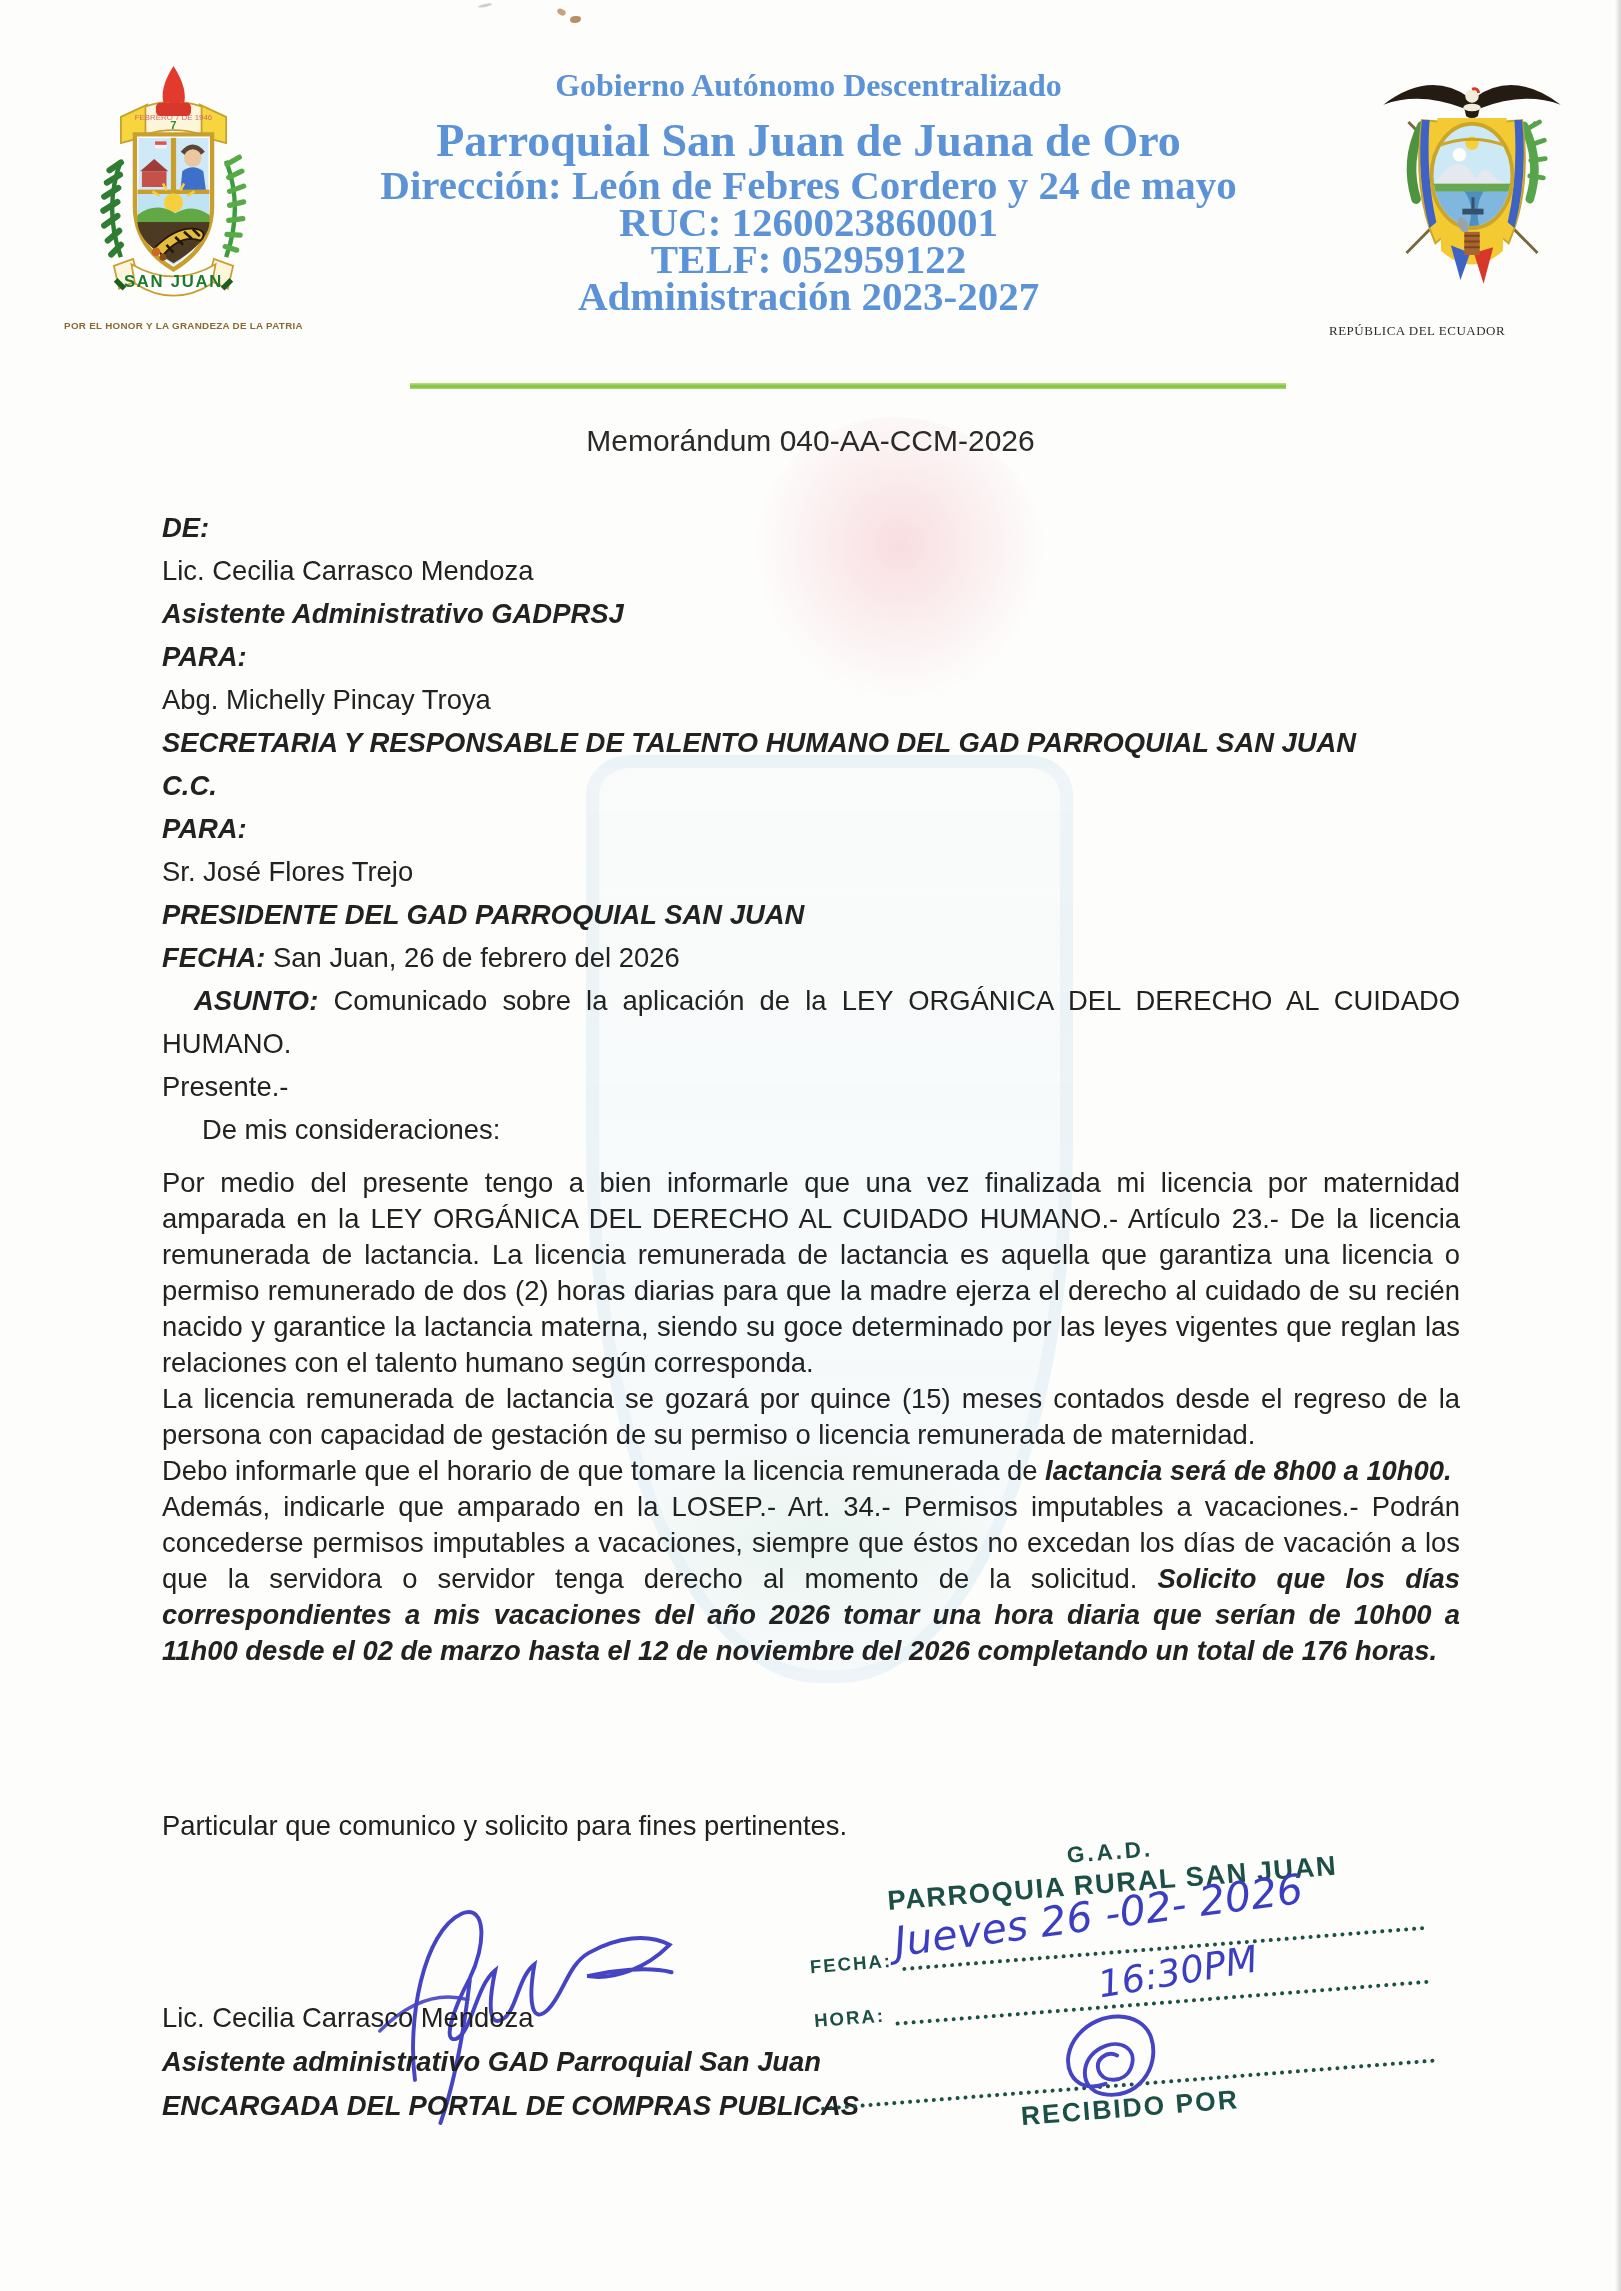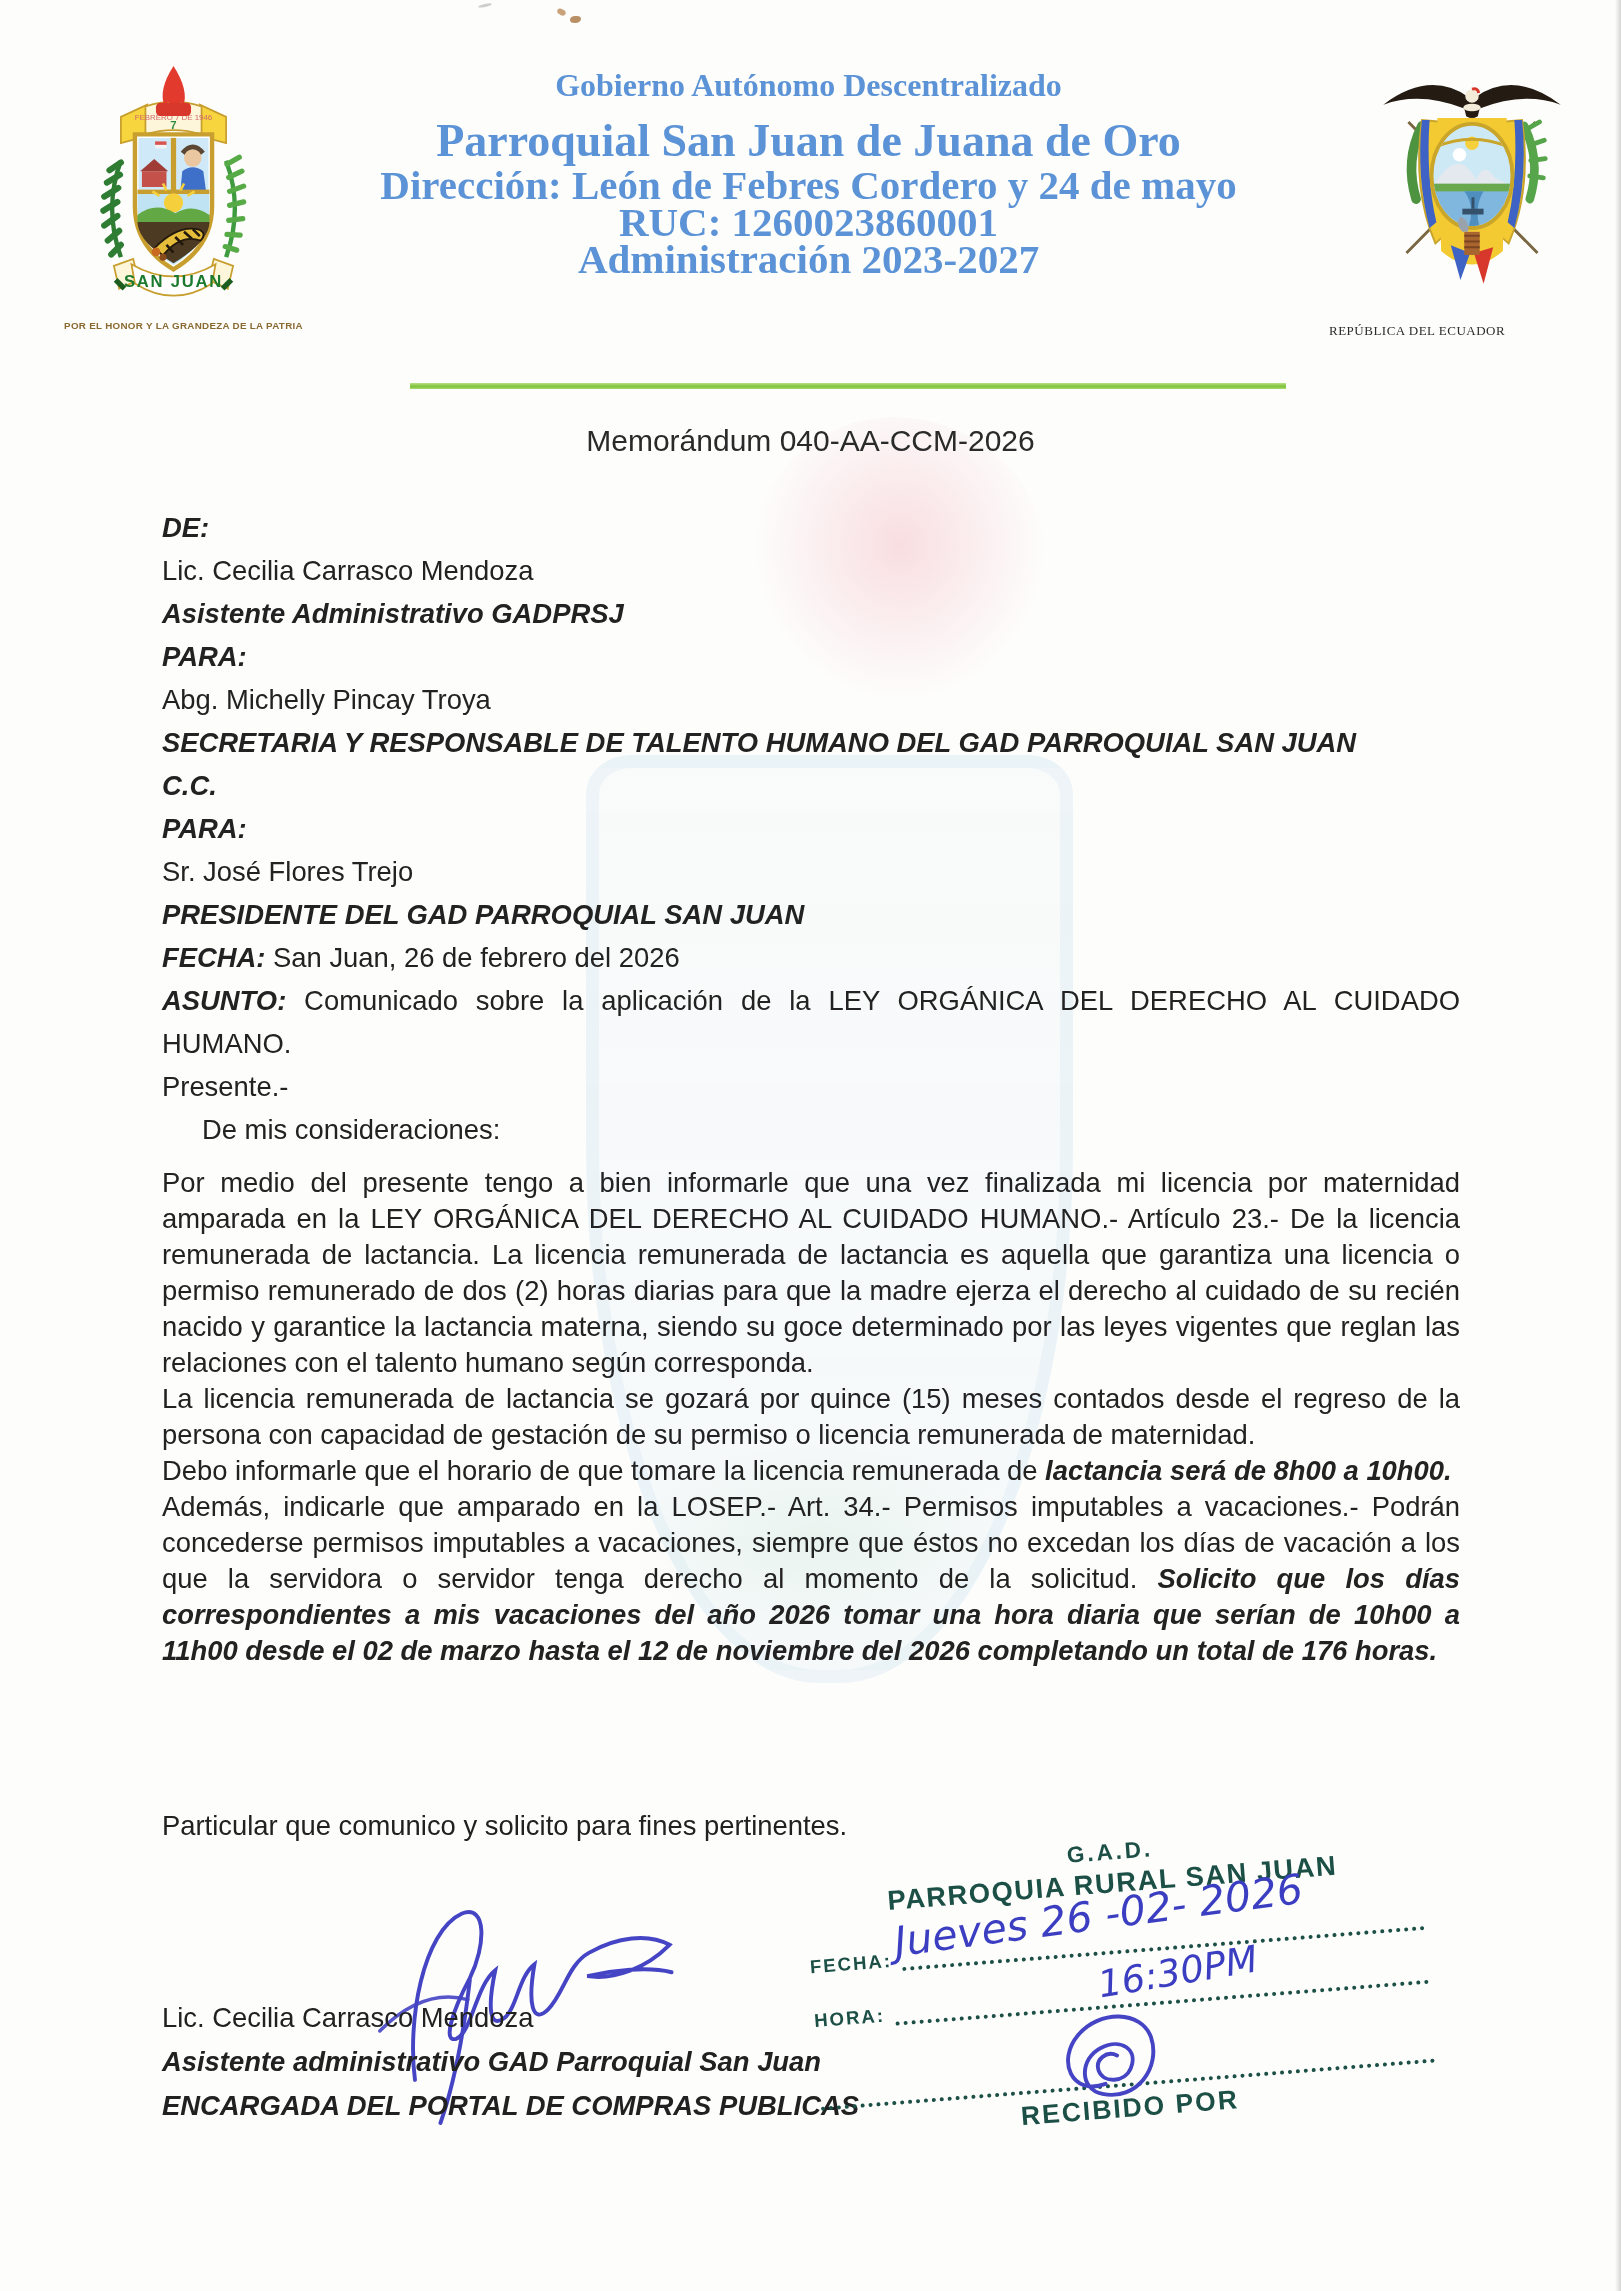--- a/index.html
+++ b/index.html
@@ -26,21 +26,21 @@
   .motto{left:61px;top:320px;width:245px;text-align:center;
     font-size:9.8px;font-weight:700;color:#8a6a30;letter-spacing:0.3px;}
   .rep-caption{left:1329px;top:323px;width:284px;
     font-family:"Liberation Serif",serif;font-size:13px;color:#2b2b2b;letter-spacing:0.5px;}
 
   
   .memo-title{left:0;top:423px;width:1621px;text-align:center;
     font-size:30px;line-height:35px;color:#2a2a2a;}
 
   .main{left:162px;top:506px;width:1298px;font-size:27.4px;line-height:43px;color:#222;}
-  .jl{text-align:justify;text-align-last:justify;}
+  .jl{text-align:justify;text-align-last:justify;margin-left:32px;}
   .salutation{margin-top:0;margin-left:40px;}
   .bodytext{margin-top:13.7px;line-height:36px;text-align:justify;}
   .bodytext p{margin:0;}
   .closing{left:162px;top:1808px;width:1298px;font-size:27.4px;line-height:36px;}
 
   
   .sig-block{left:162px;top:1996px;width:804px;font-size:27.4px;line-height:44px;}
   .sig-svg{left:321px;top:1884px;width:421px;height:245px;}
 
   
@@ -164,20 +164,21 @@
     <path d="M110 28 q6 -2 7 4" stroke="#d8372b" stroke-width="3" fill="none"></path>
     <ellipse cx="110" cy="47" rx="9" ry="4" fill="#f2ecd9"></ellipse>
   </svg>
   <div class="abs rep-caption">REPÚBLICA DEL ECUADOR</div>
 
   <div class="abs hdr-center">
     <div class="hdr-l1">Gobierno Autónomo Descentralizado</div>
     <div class="hdr-l2">Parroquial San Juan de Juana de Oro</div>
     <div class="hdr-small">Dirección: León de Febres Cordero y 24 de mayo</div>
     <div class="hdr-small">RUC: 1260023860001</div>
+    <div class="hdr-small">TELF: 052959122</div>
     <div class="hdr-small">Administración 2023-2027</div>
   </div>
   <div class="abs divider"></div>
 
   <div class="abs memo-title">Memorándum 040-AA-CCM-2026</div>
 
   <div class="abs main">
     <div class="b">DE:</div>
     <div>Lic. Cecilia Carrasco Mendoza</div>
     <div class="b">Asistente Administrativo GADPRSJ</div>

